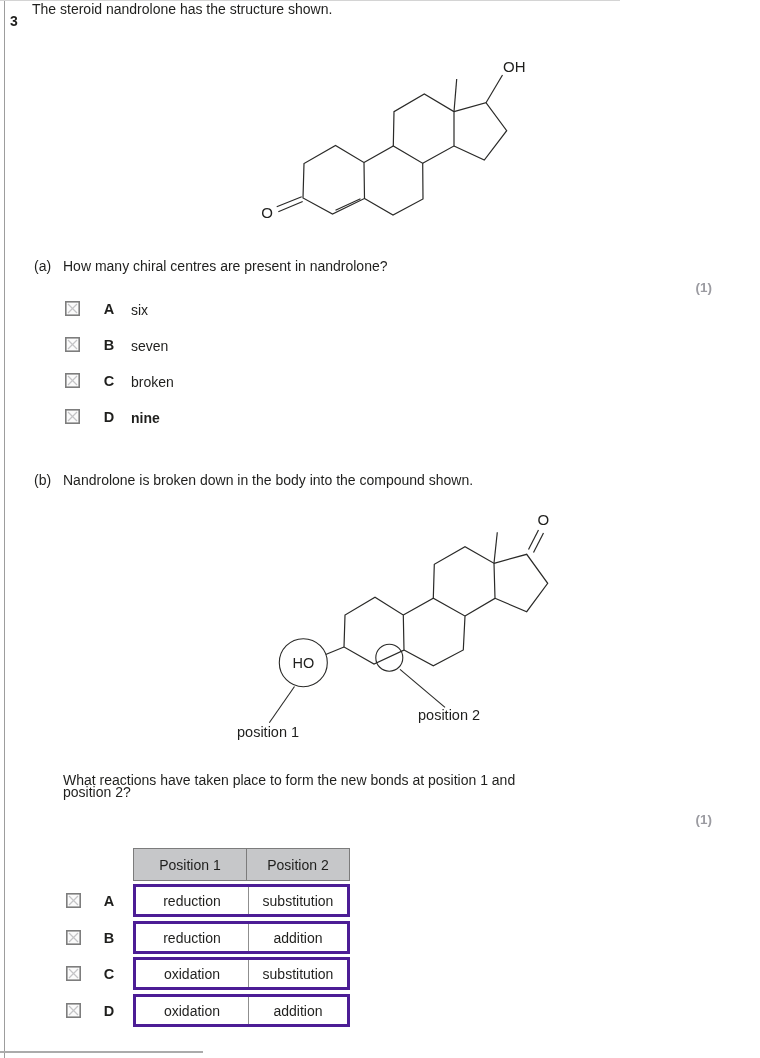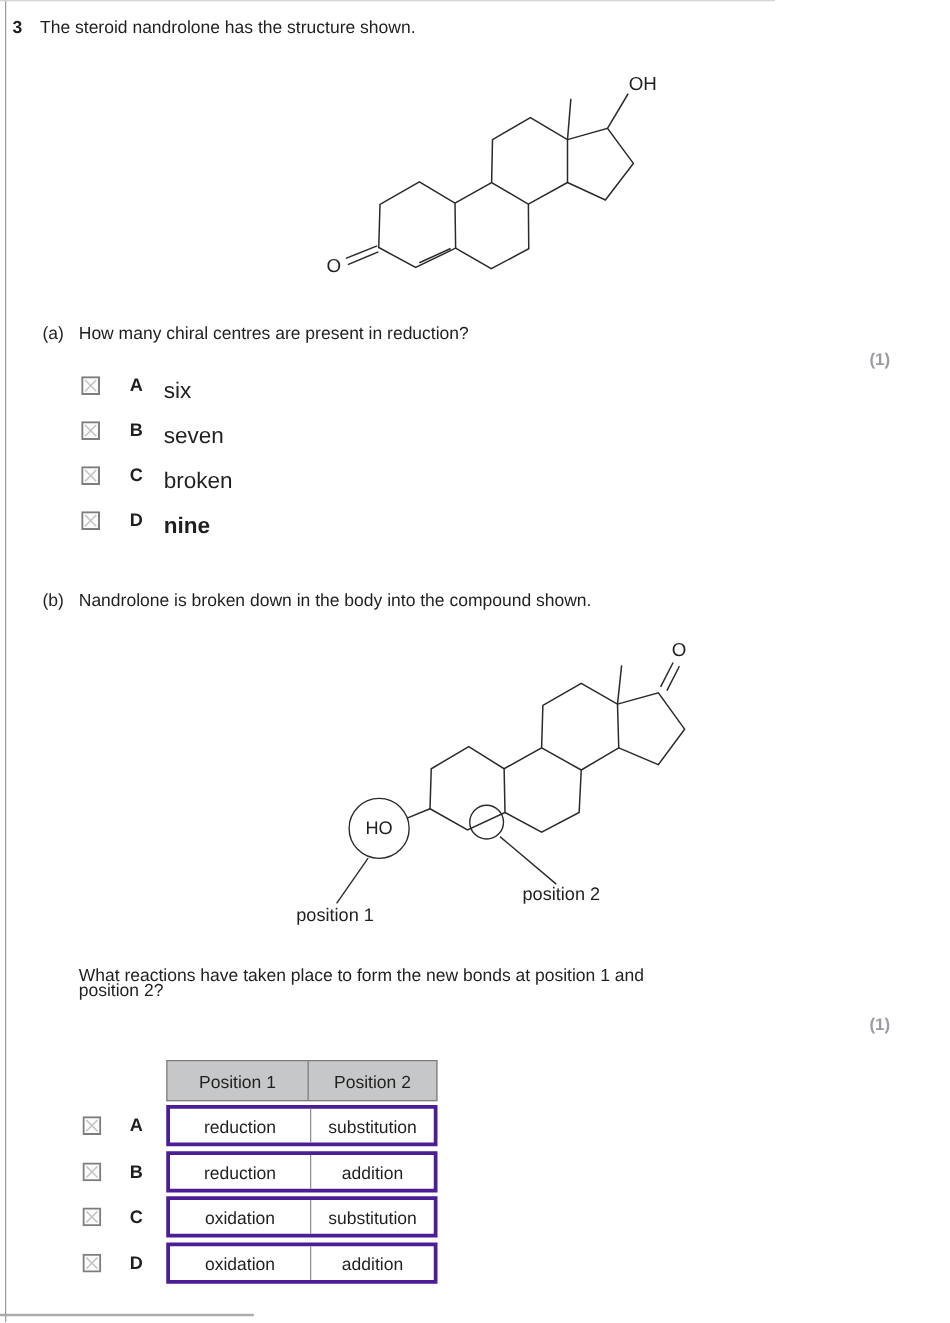--- a/index.html
+++ b/index.html
@@ -9,21 +9,21 @@
   }
   .abs { position:absolute; }
   .txt { font-size:14px; line-height:17px; white-space:nowrap; }
   .bold { font-weight:bold; }
   .marks { font-size:13.5px; font-weight:bold; color:#9b9ba1; text-align:right; width:152px; left:560px; }
   .edge-left { left:4px; top:0; width:1.4px; height:1058px; background:#9d9d9d; }
   .edge-top { left:0; top:0; width:620px; height:1px; background:#d4d4d4; }
   .edge-bottom { left:0; top:1051px; width:203px; height:2px; background:#ababab; }
   .cb { position:absolute; width:15px; height:15px; }
   .opt-letter { font-size:14.5px; font-weight:bold; width:16px; text-align:center; }
-  .opt-text { font-size:18px; }
+  .opt-text { font-size:14px; }
   svg text { font-family:"Liberation Sans", sans-serif; }
 
   
   .tbl-box { left:133px; width:217px; box-sizing:border-box; background:#ffffff;
              border:3px solid #4c1d95; display:flex; height:33px; }
   .tbl-head { top:848px; background:#c6c7c9; border:1px solid #7c7c7c; }
   .tbl-cell { box-sizing:border-box; display:flex; align-items:center; justify-content:center;
               font-size:14px; height:100%; }
   .c1 { width:113px; border-right:1px solid #8f8f8f; }
   .c2 { flex:1; }
@@ -32,40 +32,40 @@
 </head>
 <body>
 
 <div class="page">
 
   <div class="abs edge-left"></div>
   <div class="abs edge-top"></div>
   <div class="abs edge-bottom"></div>
 
   <div class="abs txt bold" style="left:10px; top:13px;">3</div>
-  <div class="abs txt" style="left:32px; top:13px;">The steroid nandrolone has the structure shown.</div>
+  <div class="abs txt" style="left:32px; top:1px;">The steroid nandrolone has the structure shown.</div>
 
   <svg class="abs" style="left:230px; top:50px;" width="330" height="190" viewBox="0 0 330 190">
     <g fill="none" stroke="#2a2a28" stroke-width="1.2">
       <polygon points="73,148 74,113.5 105.5,95.5 134,112.5 134.5,148.5 102.5,164"></polygon>
       <polyline points="134.5,148.5 163,165 193,149 192.7,113.3 163.3,96 134,112.5"></polyline>
       <polyline points="163.3,96 164,61.7 194.3,44 224,61.7 224,96 192.7,113.3"></polyline>
       <polyline points="224,61.7 256,52.7 276.7,80.7 254.3,110 224,96"></polyline>
       <line x1="224" y1="61.7" x2="226.7" y2="29"></line>
       <line x1="256" y1="52.7" x2="272.5" y2="25"></line>
       <line x1="71.7" y1="146.7" x2="46.7" y2="156.7"></line>
       <line x1="72.7" y1="151.5" x2="48.3" y2="161.7"></line>
       <line x1="105.5" y1="160.2" x2="130.5" y2="148.8"></line>
     </g>
     <text x="273" y="22" font-size="15" fill="#1f1f1d">OH</text>
     <text x="37" y="167.5" font-size="15" fill="#1f1f1d" text-anchor="middle">O</text>
   </svg>
 
   <div class="abs txt" style="left:34px; top:258px;">(a)</div>
-  <div class="abs txt" style="left:63px; top:258px;">How many chiral centres are present in reduction?</div>
+  <div class="abs txt" style="left:63px; top:258px;">How many chiral centres are present in nandrolone?</div>
   <div class="abs marks" style="top:280px;">(1)</div>
 
   <div>
     <svg class="cb" style="left:65px; top:301px;" viewBox="0 0 15 15">
       <rect x="0.8" y="0.8" width="13.4" height="13.4" fill="#fbfbfb" stroke="#7d7d7d" stroke-width="1.6"></rect>
       <line x1="3" y1="3" x2="12" y2="12" stroke="#c4c4c6" stroke-width="1.3"></line>
       <line x1="12" y1="3" x2="3" y2="12" stroke="#c4c4c6" stroke-width="1.3"></line>
     </svg>
     <div class="abs opt-letter" style="left:101px; top:301px;">A</div>
     <div class="abs opt-text" style="left:131px; top:302px;">six</div>

